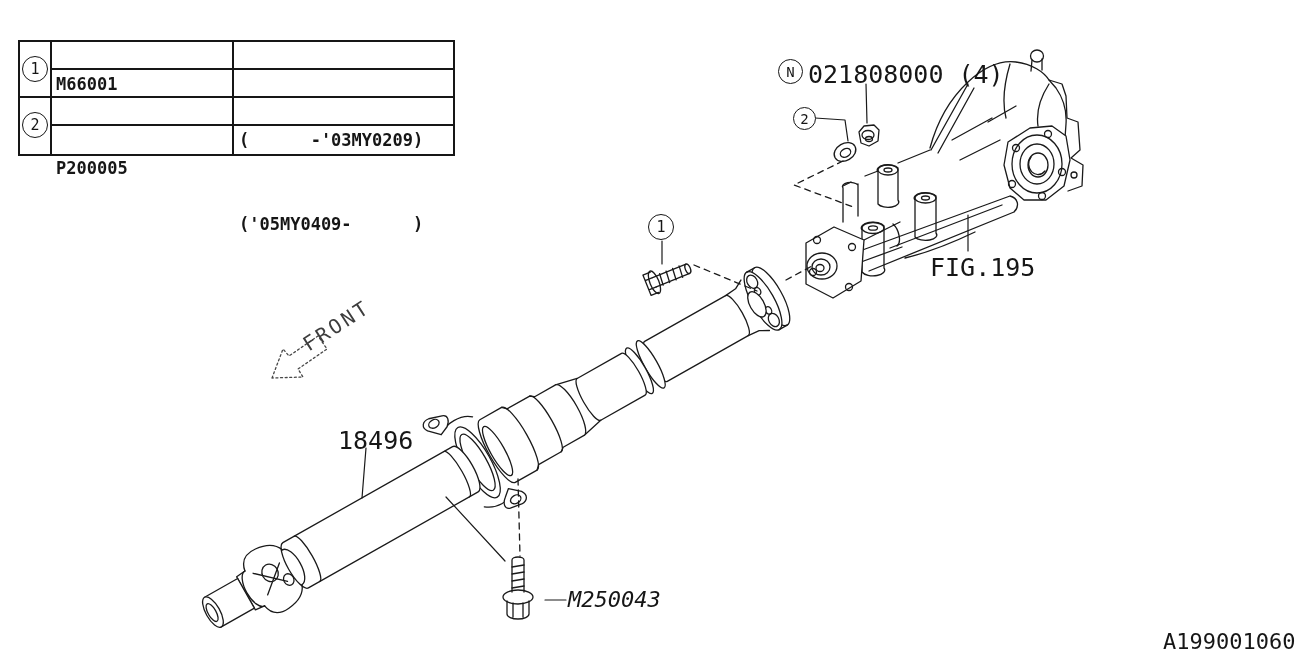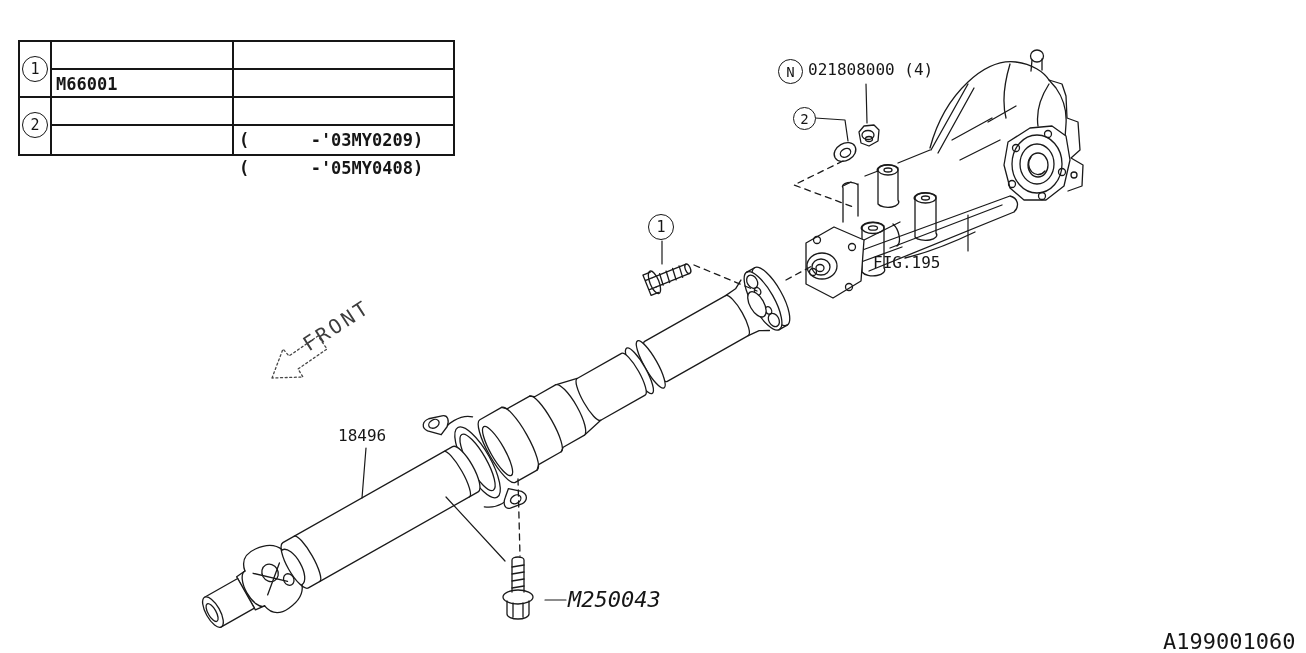--- a/index.html
+++ b/index.html
@@ -23,21 +23,21 @@
     position:absolute;width:26px;height:26px;border:1.6px solid #161616;border-radius:50%;
     display:flex;align-items:center;justify-content:center;font-size:15px;line-height:1;
     background:#fff;box-sizing:border-box;
   }
   .inline-badge{
     display:inline-flex;width:19px;height:19px;border:1.5px solid #161616;border-radius:50%;
     align-items:center;justify-content:center;font-size:12px;line-height:1;margin-right:2px;
     vertical-align:-3px;box-sizing:border-box;
   }
   
-  .lbl{position:absolute;white-space:pre;font-size:16px;line-height:1.1;}
+  .lbl{position:absolute;white-space:pre;font-size:25px;line-height:1.1;}
   .lbl.big{font-size:22px;font-style:italic;}
   .front-lbl{
     position:absolute;left:305px;top:334px;font-size:20px;letter-spacing:3px;color:#3d3d3d;
     transform:rotate(-33deg);transform-origin:0 50%;
   }
   .code-lbl{position:absolute;left:1163px;top:629px;font-size:22px;text-align:right;}
 </style>
 </head>
 <body>
 
@@ -198,28 +198,31 @@
     <div class="hline" style="left:30px;right:0;top:82px"></div>
 
     <div class="badge" style="left:2px;top:14px">1</div>
     <div class="badge" style="left:2px;top:70px">2</div>
 
     <div class="cellrow" style="top:0;left:0;right:0">
       <span class="part">M66001</span>
       <span class="range">(      -'03MY0209)</span>
     </div>
     <div class="cellrow" style="top:56px;left:0;right:0">
-      <span class="range">(      -'05MY0408)</span>
+    </div>
+    <div class="cellrow" style="top:84px;left:0;right:0">
+      <span class="part">P200005</span>
+      <span class="range">('05MY0409-      )</span>
     </div>
   </div>
 
   <div class="badge" style="left:648px;top:214px">1</div>
   <div class="badge" style="left:793px;top:107px;width:23px;height:23px;font-size:14px">2</div>
   <div class="badge" style="left:778px;top:59px;width:25px;height:25px;font-size:14px">N</div>
 
   <div class="lbl" style="left:808px;top:61px">021808000 (4)</div>
   <div class="lbl" style="left:338px;top:427px">18496</div>
   <div class="lbl big" style="left:568px;top:588px">M250043</div>
-  <div class="lbl" style="left:873px;top:254px">FIG.195</div>
+  <div class="lbl" style="left:930px;top:254px">FIG.195</div>
   <div class="front-lbl">FRONT</div>
   <div class="code-lbl">A199001060</div>
 
 </div>
 
 </body></html>

